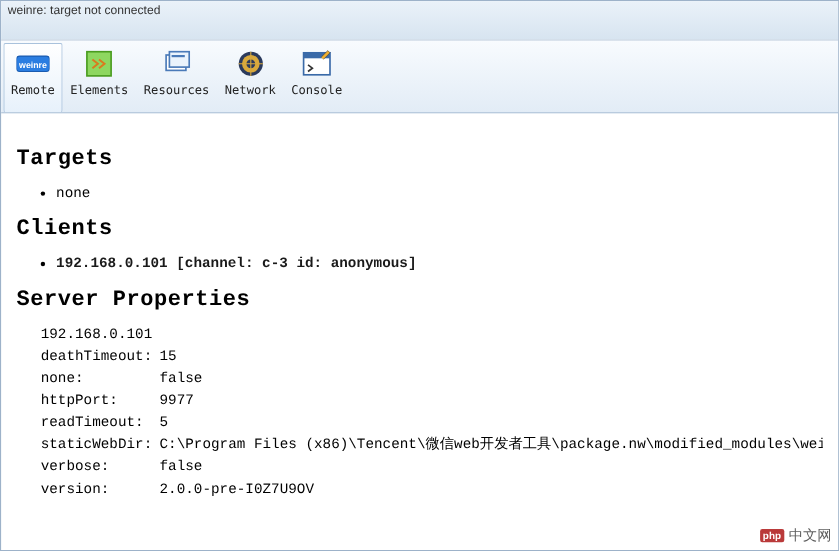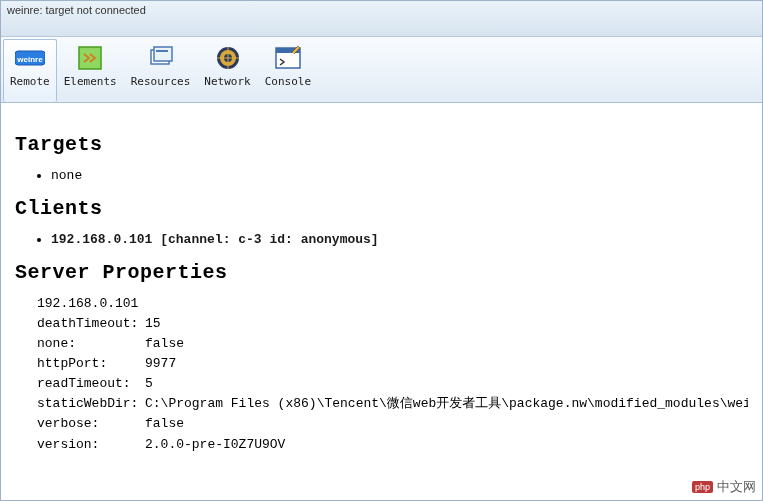--- a/index.html
+++ b/index.html
@@ -103,21 +103,21 @@
     gap: 4px;
     font-size: 13px;
     color: #555;
     font-family: "Microsoft YaHei", sans-serif;
     opacity: 0.95;
   }
   .watermark .wm-badge {
     background: #b73030;
     color: #fff;
     font-size: 9px;
-    font-weight: normal;
+    font-weight: bold;
     padding: 1px 3px;
     border-radius: 2px;
   }
 </style>
 </head>
 <body>
 
 <div class="titlebar">
   <span>weinre: target not connected</span>
 </div>

